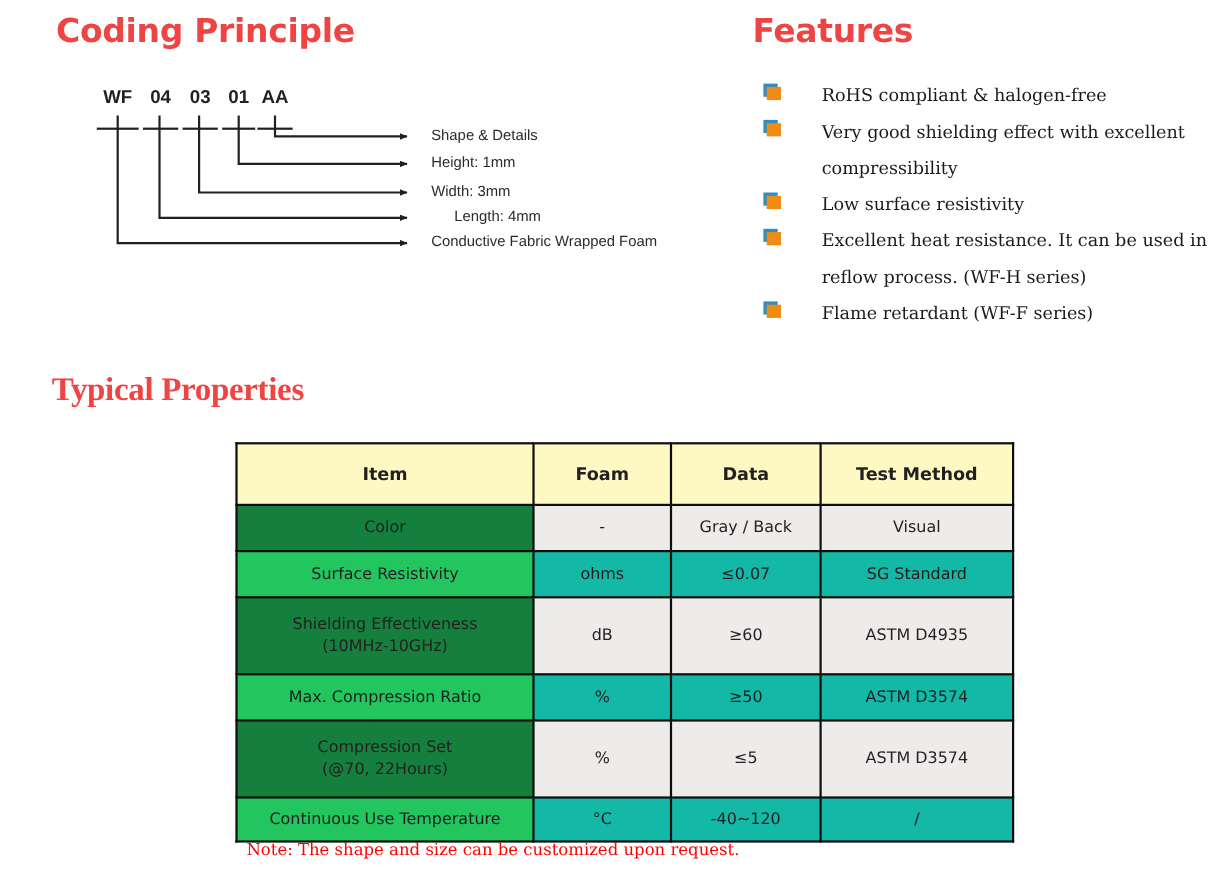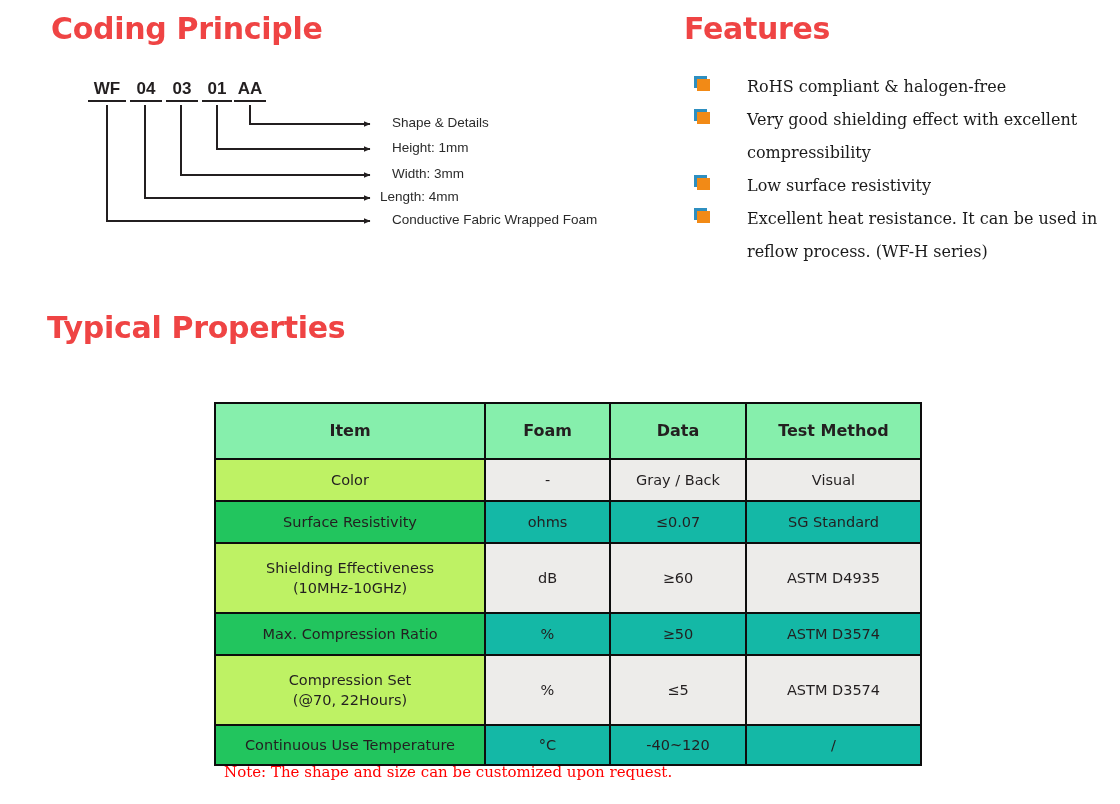--- a/index.html
+++ b/index.html
@@ -21,39 +21,39 @@
     position: absolute;
     font-family: "DejaVu Sans", sans-serif;
     font-weight: bold;
     font-size: 30px;
     letter-spacing: -0.3px;
     color: #ef4444;
     white-space: nowrap;
   }
   #heading-coding  { left: 51px;  top: 11px; }
   #heading-features{ left: 684px; top: 11px; }
-  #heading-props   { left: 47px;  top: 310px; }
+  #heading-props   { left: 47px;  top: 338px; font-family: Liberation Serif, serif; }
 
   
   #coding-diagram {
     position: absolute;
     left: 0px;
     top: 60px;
     width: 680px;
     height: 185px;
   }
   .code-token {
     position: absolute;
     font-family: "Liberation Sans", sans-serif;
     font-weight: bold;
     font-size: 17px;
     color: #231f20;
     text-align: center;
     border-bottom: 2.5px solid #231f20;
-    padding-bottom: 1px;
+    padding-bottom: 17px;
     white-space: nowrap;
   }
   .arrow-label {
     position: absolute;
     font-family: "Liberation Sans", sans-serif;
     font-size: 13.5px;
     color: #2b2b2b;
     white-space: nowrap;
   }
   #coding-svg {
@@ -130,28 +130,28 @@
   #props-table td {
     border: 2.2px solid #0d0d0d;
     text-align: center;
     vertical-align: middle;
     font-size: 14.5px;
     color: #231f20;
     padding: 4px 4px;
     line-height: 20px;
   }
   #props-table thead th {
-    background: #86efac;
+    background: #fef9c3;
     font-weight: bold;
     font-size: 16px;
     height: 46px;
   }
   #props-table tbody tr td:first-child { font-weight: normal; }
 
-  td.item-light   { background: #bef264; }
+  td.item-light   { background: #15803d; }
   td.item-dark    { background: #22c55e; }
   td.cell-light   { background: #edecea; }
   td.cell-dark    { background: #14b8a6; }
 
   tr.r-h1 td { height: 32px; }
   tr.r-h2 td { height: 32px; }
   tr.r-h3 td { height: 60px; }
   tr.r-h4 td { height: 32px; }
   tr.r-h5 td { height: 60px; }
   tr.r-h6 td { height: 30px; }
@@ -198,21 +198,21 @@
 
       <path d="M145,45 L145,138 L370,138" marker-end="url(#arrowhead)"></path>
 
       <path d="M107,45 L107,161 L370,161" marker-end="url(#arrowhead)"></path>
     </g>
   </svg>
 
   <div class="arrow-label" style="left:392px; top:55px;">Shape &amp; Details</div>
   <div class="arrow-label" style="left:392px; top:80px;">Height: 1mm</div>
   <div class="arrow-label" style="left:392px; top:106px;">Width: 3mm</div>
-  <div class="arrow-label" style="left:380px; top:129px;">Length: 4mm</div>
+  <div class="arrow-label" style="left:413px; top:129px;">Length: 4mm</div>
   <div class="arrow-label" style="left:392px; top:152px;">Conductive Fabric Wrapped Foam</div>
 </div>
 
 <div class="section-heading" id="heading-features">Features</div>
 
 <div id="features-list">
   <div class="feature-row">
     <span class="feature-bullet"></span>
     <span class="feature-text">RoHS compliant &amp; halogen-free</span>
   </div>
@@ -220,20 +220,24 @@
     <span class="feature-bullet"></span>
     <span class="feature-text">Very good shielding effect with excellent compressibility</span>
   </div>
   <div class="feature-row">
     <span class="feature-bullet"></span>
     <span class="feature-text">Low surface resistivity</span>
   </div>
   <div class="feature-row">
     <span class="feature-bullet"></span>
     <span class="feature-text">Excellent heat resistance. It can be used in reflow process. (WF-H series)</span>
+  </div>
+  <div class="feature-row">
+    <span class="feature-bullet"></span>
+    <span class="feature-text">Flame retardant (WF-F series)</span>
   </div>
 </div>
 
 <div class="section-heading" id="heading-props">Typical Properties</div>
 
 <table id="props-table">
   <colgroup>
     <col class="c-item">
       <col class="c-unit">
       <col class="c-data">

